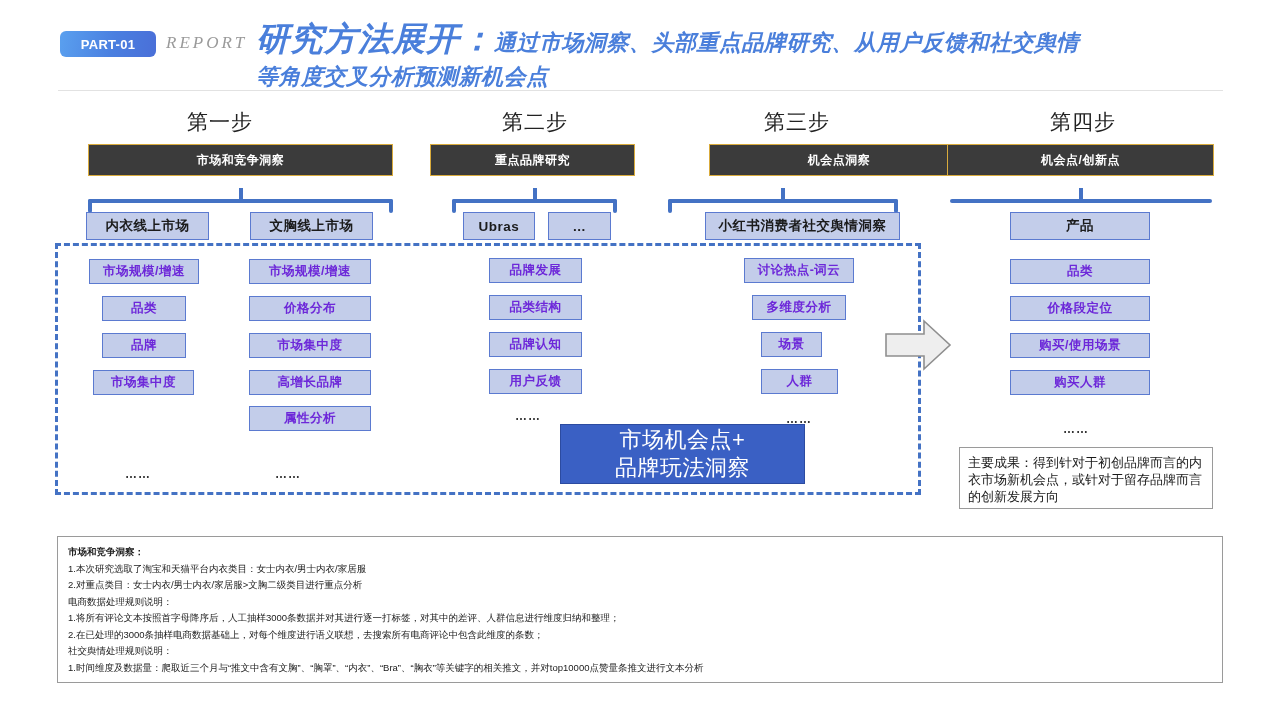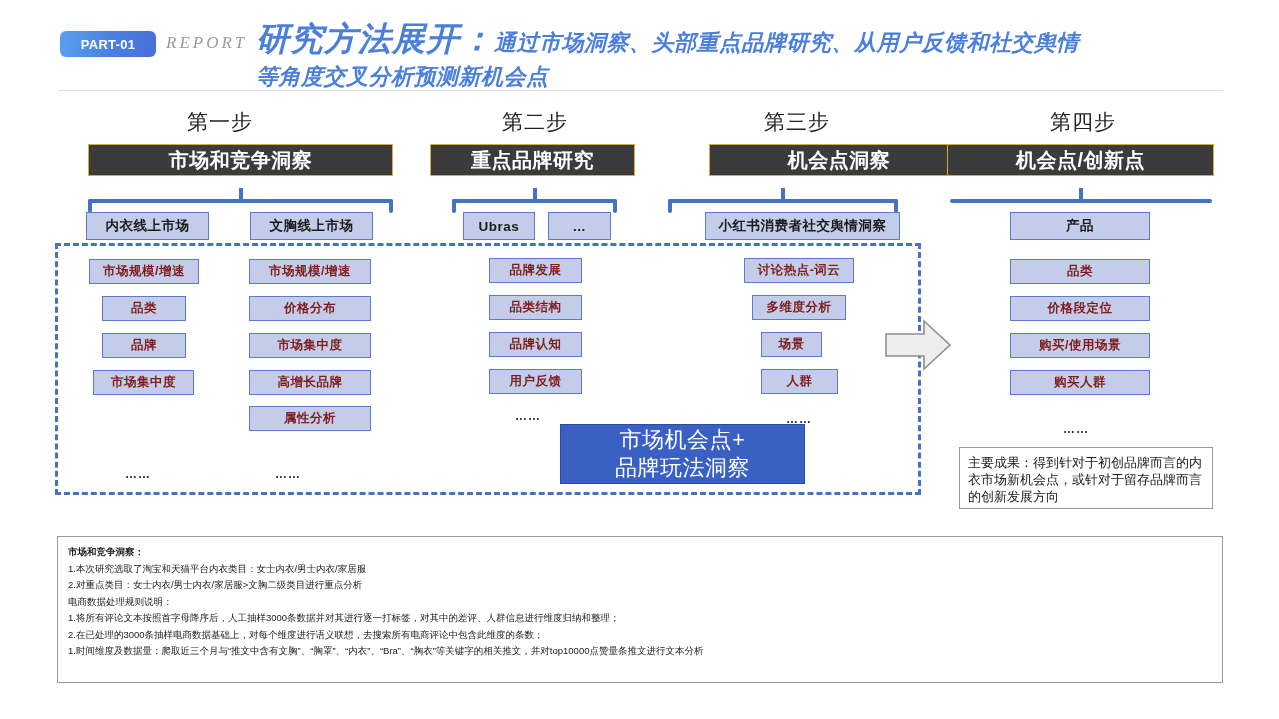--- a/index.html
+++ b/index.html
@@ -50,40 +50,40 @@
   
   .step-label {
     position:absolute; font-size:21px; color:#222; font-weight:normal;
     text-align:center; letter-spacing:1px;
   }
 
   
   .blackbar {
     position:absolute; height:32px; background:#3b3b3b;
     border:1.5px solid #d9ab3c;
-    color:#ffffff; font-weight:bold; font-size:20px;
+    color:#ffffff; font-weight:bold; font-size:12px;
     display:flex; align-items:center; justify-content:center;
     letter-spacing:.5px;
   }
 
   
   .bracket { position:absolute; }
   .bracket .stem { position:absolute; width:4px; background:#4472c4; left:50%; margin-left:-2px; top:0; height:12px; }
   .bracket .bar  { position:absolute; left:0; top:11px; height:4px; background:#4472c4; width:100%; border-radius:2px;}
   .bracket .legL { position:absolute; left:0; top:11px; width:4px; height:14px; background:#4472c4; border-radius:2px;}
   .bracket .legR { position:absolute; right:0; top:11px; width:4px; height:14px; background:#4472c4; border-radius:2px;}
 
   
   .pill {
     position:absolute; height:25px;
     background:#c3cdea; border:1px solid #5b7ad0;
     display:flex; align-items:center; justify-content:center;
     font-size:12.5px; font-weight:bold; letter-spacing:.5px;
   }
-  .pill.white { color:#7f1d1d; }
+  .pill.white { color:#6d28d9; }
   .pill.dark  { color:#1b1b1b; }
   .pill.head  { height:28px; font-size:13.5px; }
 
   
   #dashed-box {
     position:absolute; left:55px; top:243px; width:866px; height:252px;
     border:3px dashed #4472c4;
   }
 
   
@@ -217,14 +217,15 @@
 
 <div id="result-box">主要成果：得到针对于初创品牌而言的内衣市场新机会点，或针对于留存品牌而言的创新发展方向</div>
 
 <div id="footnote">
   <div class="ft-line bold">市场和竞争洞察：</div>
   <div class="ft-line">1.本次研究选取了淘宝和天猫平台内衣类目：女士内衣/男士内衣/家居服</div>
   <div class="ft-line">2.对重点类目：女士内衣/男士内衣/家居服&gt;文胸二级类目进行重点分析</div>
   <div class="ft-line">电商数据处理规则说明：</div>
   <div class="ft-line">1.将所有评论文本按照首字母降序后，人工抽样3000条数据并对其进行逐一打标签，对其中的差评、人群信息进行维度归纳和整理；</div>
   <div class="ft-line">2.在已处理的3000条抽样电商数据基础上，对每个维度进行语义联想，去搜索所有电商评论中包含此维度的条数；</div>
+  <div class="ft-line">社交舆情处理规则说明：</div>
   <div class="ft-line">1.时间维度及数据量：爬取近三个月与“推文中含有文胸”、“胸罩”、“内衣”、“Bra”、“胸衣”等关键字的相关推文，并对top10000点赞量条推文进行文本分析</div>
 </div>
 
 </body></html>

